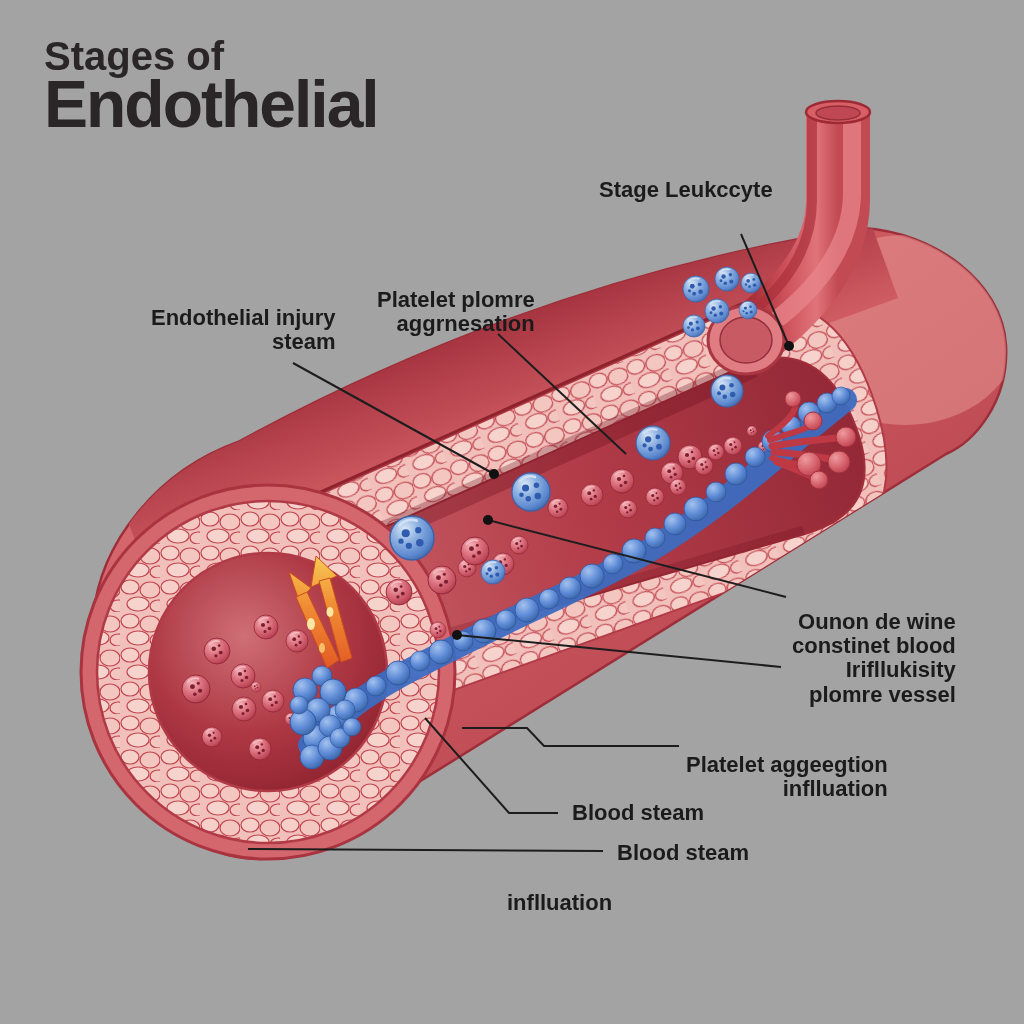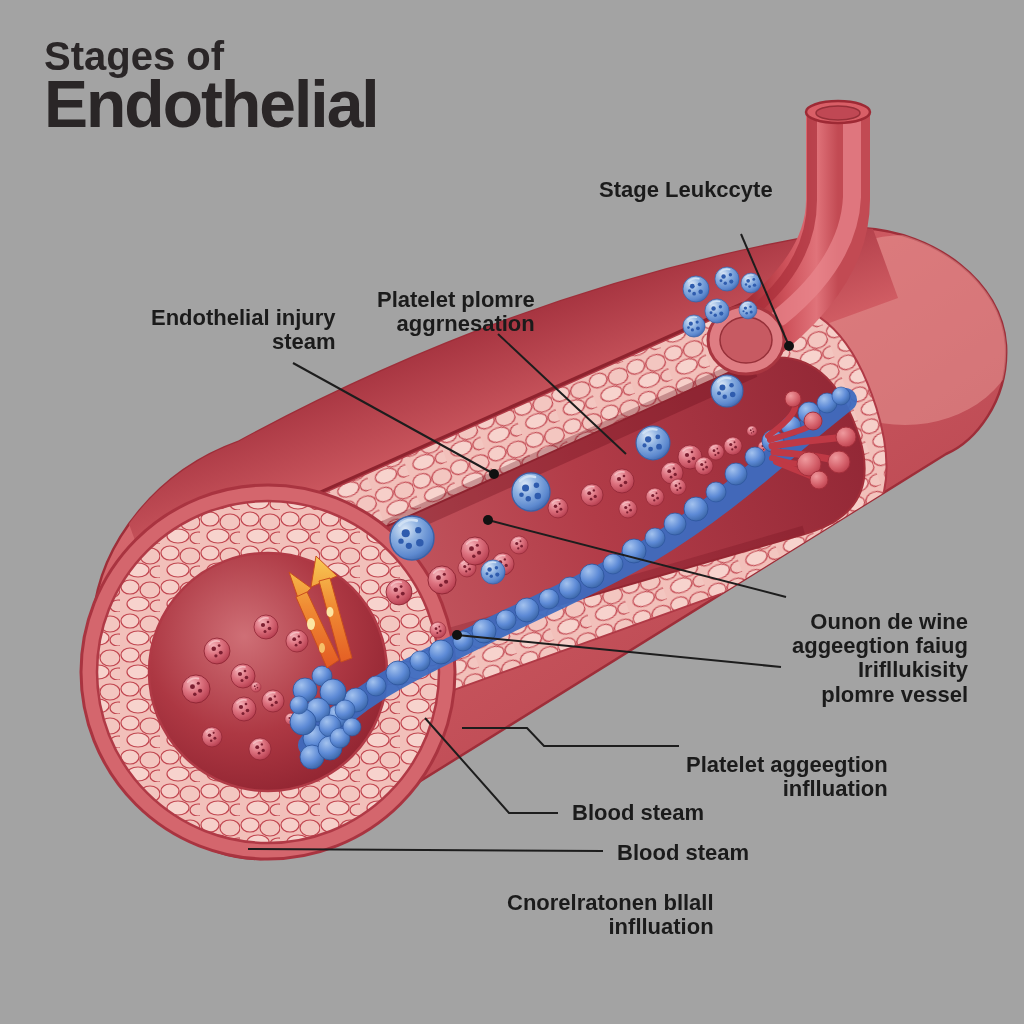--- a/index.html
+++ b/index.html
@@ -287,36 +287,35 @@
   <span>steam</span>
 </div>
 
 <div class="lbl" style="left:377px;top:288px;">
   <span>Platelet plomre</span>
   <span>aggrnesation</span>
 </div>
 
 <div class="lbl" style="left:792px;top:610px;">
   <span>Ounon de wine</span>
-  <span>aggeegtion faiug</span>
+  <span>constinet blood</span>
   <span>Irifllukisity</span>
   <span>plomre vessel</span>
 </div>
 
 <div class="lbl" style="left:686px;top:753px;">
   <span>Platelet aggeegtion</span>
   <span>inflluation</span>
 </div>
 
 <div class="lbl" style="left:572px;top:801px;">
   <span>Blood steam</span>
 </div>
 
 <div class="lbl" style="left:617px;top:841px;">
   <span>Blood steam</span>
 </div>
 
 <div class="lbl" style="left:507px;top:891px;">
-  <span>Cnorelratonen bllall</span>
   <span>inflluation</span>
 </div>
 
 </div>
 
 </body></html>

